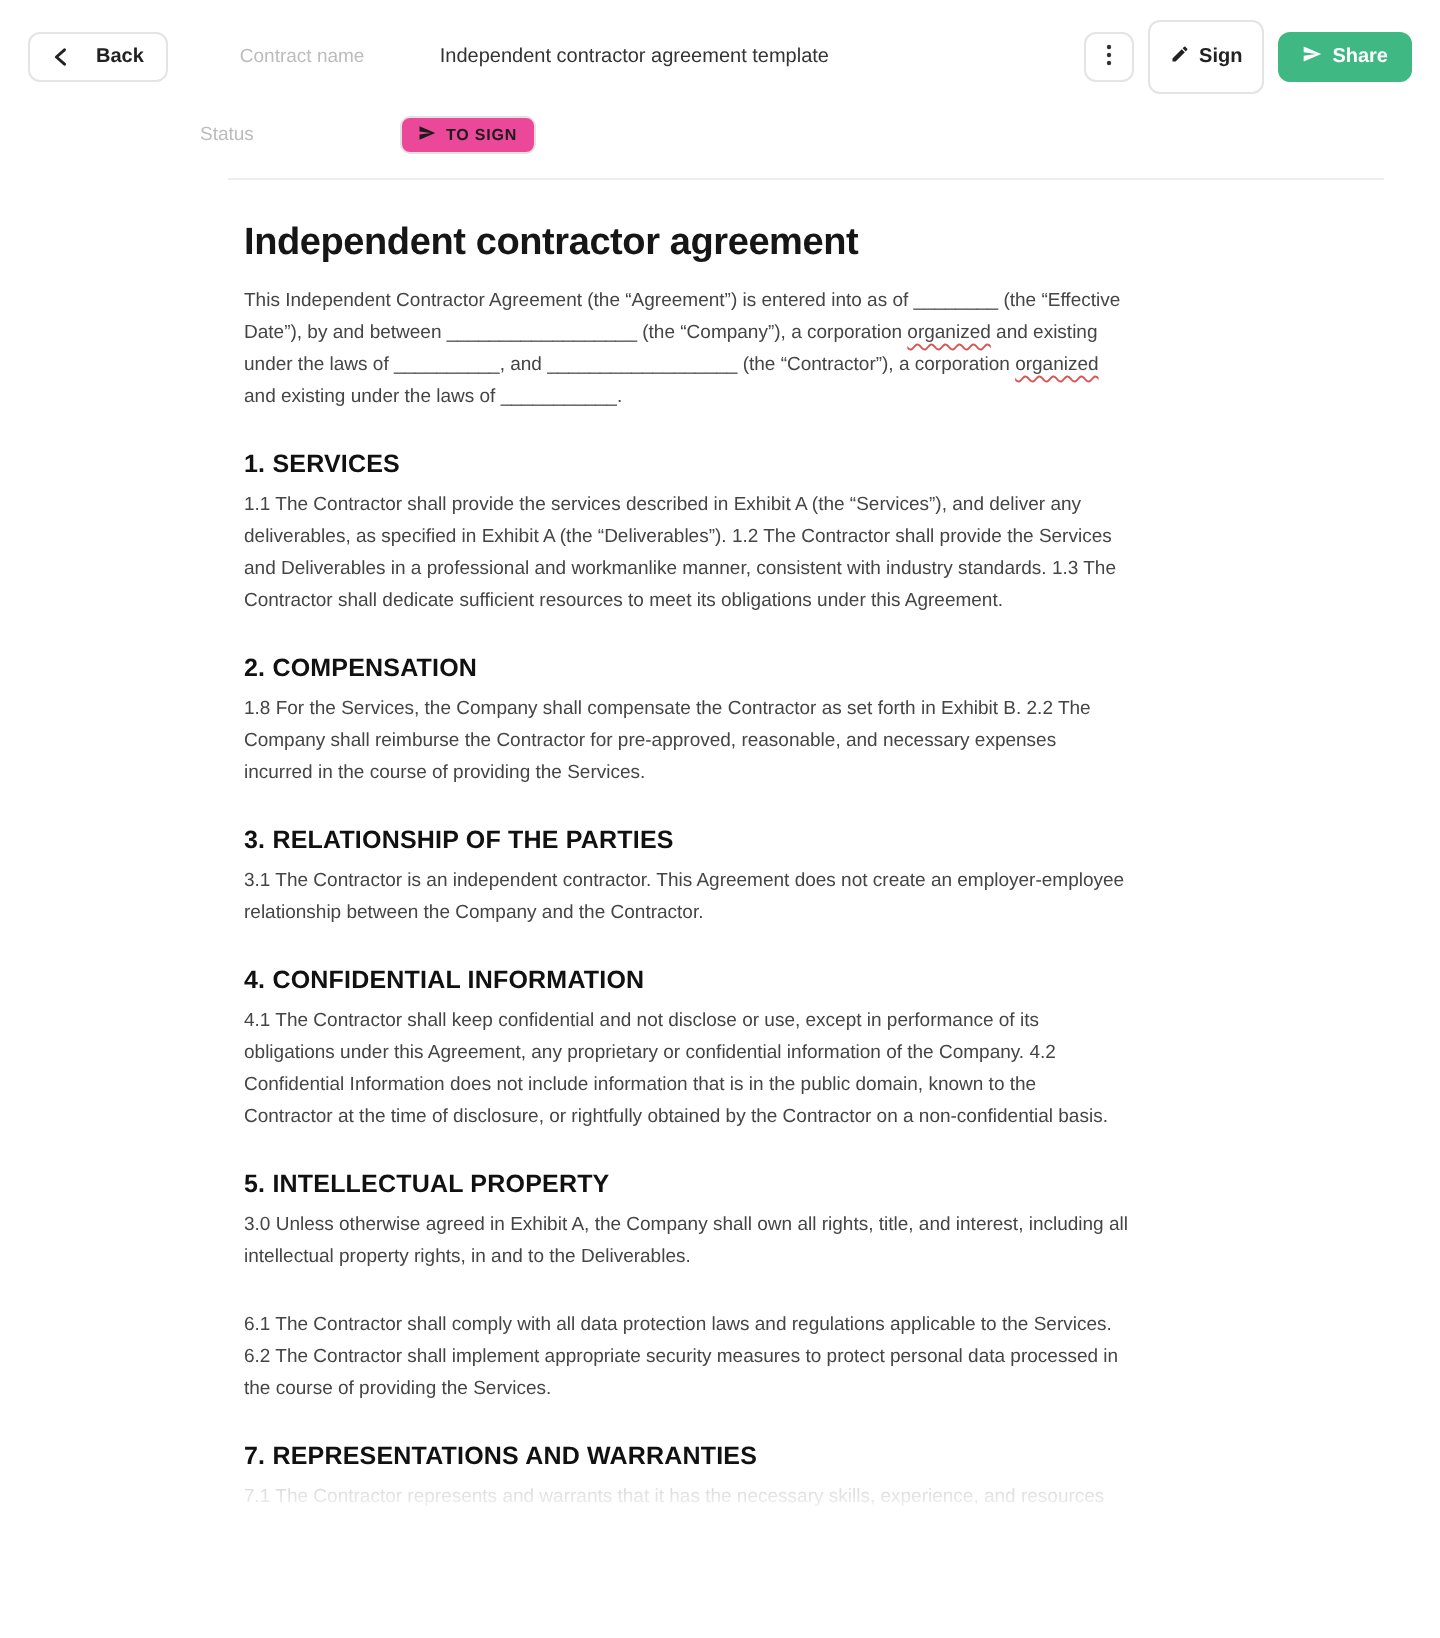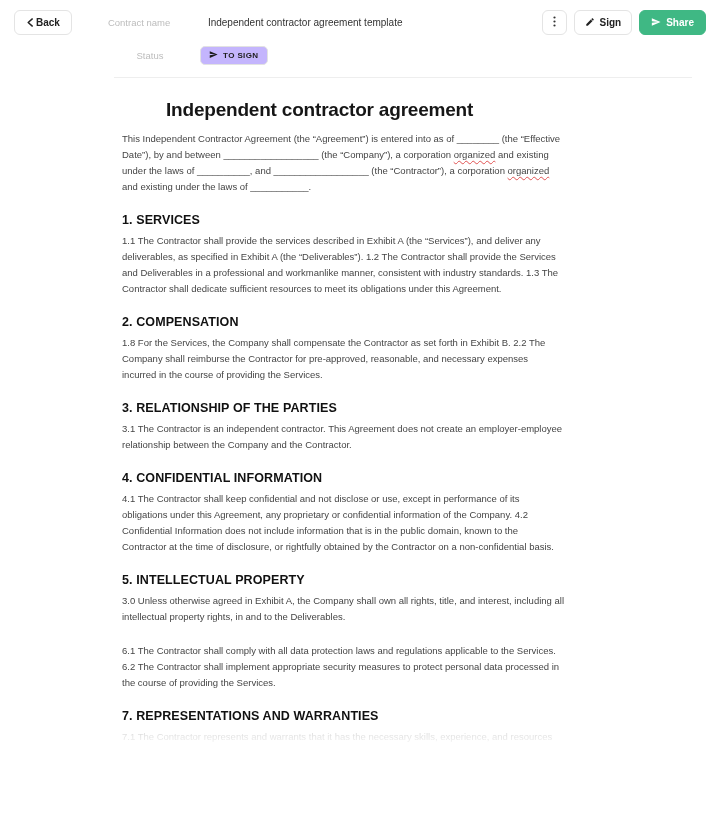--- a/index.html
+++ b/index.html
@@ -8,70 +8,70 @@
     width: 720px; height: 819px; overflow: hidden;
     font-family: "Liberation Sans", "DejaVu Sans", sans-serif;
     color: #2e2e2e;
     position: relative;
   }
 
   
   .topbar { padding: 10px 14px 0 14px; }
   .topbar-row1 { display: flex; align-items: center; }
   .back-btn {
-    display: inline-flex; align-items: center; gap: 2px;
+    display: inline-flex; align-items: center; gap: 14px;
     background: #fff; border: 1px solid #e4e4e4; border-radius: 6px;
     height: 25px; padding: 0 11px;
     font-family: inherit; font-size: 10px; font-weight: 700; color: #222;
     cursor: pointer;
   }
   .back-btn svg { display: block; }
   .meta-label {
     color: #bcbcbc; font-size: 9.5px; width: 100px; flex: 0 0 100px;
   }
   .row1-label { margin-left: 36px; }
   .contract-title { font-size: 10px; font-weight: 500; color: #333; }
   .topbar-actions { margin-left: auto; display: flex; align-items: center; gap: 7px; }
   .icon-btn {
     width: 25px; height: 25px; background: #fff; border: 1px solid #e4e4e4;
     border-radius: 6px; display: inline-flex; align-items: center; justify-content: center;
     cursor: pointer; font-size: 11px; font-weight: 700; color: #333; font-family: inherit;
   }
   .sign-btn {
     display: inline-flex; align-items: center; gap: 5px;
     background: #fff; border: 1px solid #e4e4e4; border-radius: 6px;
-    height: 25px; padding: 0 10px;
+    height: 37px; padding: 0 10px;
     font-family: inherit; font-size: 10px; font-weight: 700; color: #222; cursor: pointer;
   }
   .share-btn {
     display: inline-flex; align-items: center; gap: 5px;
     background: var(--share-green, #3fb884); border: 1px solid var(--share-green, #3fb884);
     border-radius: 6px; height: 25px; padding: 0 11px;
     font-family: inherit; font-size: 10px; font-weight: 700; color: #fff; cursor: pointer;
   }
-  .topbar-row2 { display: flex; align-items: center; margin-top: 11px; padding-left: 86px; text-align: center; }
+  .topbar-row2 { display: flex; align-items: center; margin-top: 11px; padding-left: 86px; }
   .status-badge {
     display: inline-flex; align-items: center; gap: 5px;
-    background: #c4b5fd; border: 1px solid #e2e2e2; border-radius: 5px;
+    background: #ec4899; border: 1px solid #e2e2e2; border-radius: 5px;
     height: 19px; padding: 0 8px;
     font-size: 8px; font-weight: 700; letter-spacing: 0.4px; color: #1c1c1c;
     cursor: pointer;
   }
   .header-divider {
     border: none; border-top: 1px solid #eeeeee;
     margin: 12px 14px 0 100px;
   }
 
   
   .doc {
     width: 442px; margin: 21px 0 0 122px; position: relative;
   }
   .doc-title {
     font-size: 19px; font-weight: 700; color: #161616;
-    letter-spacing: -0.2px; margin-bottom: 10px; margin-left: 44px;
+    letter-spacing: -0.2px; margin-bottom: 10px;
   }
   .doc-paragraph {
     font-size: 9.5px; line-height: 16px; color: #454545;
   }
   .spell {
     text-decoration: underline wavy #e05252;
     text-decoration-thickness: 1px;
     text-underline-offset: 2px;
   }
   .section { margin-top: 18px; }

